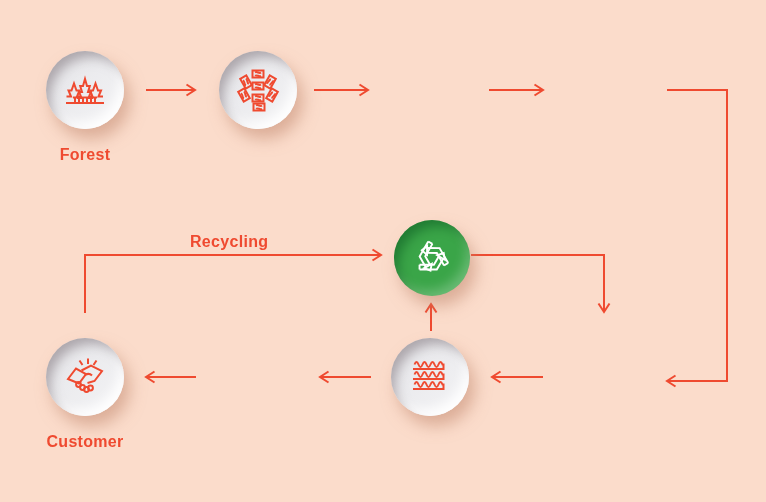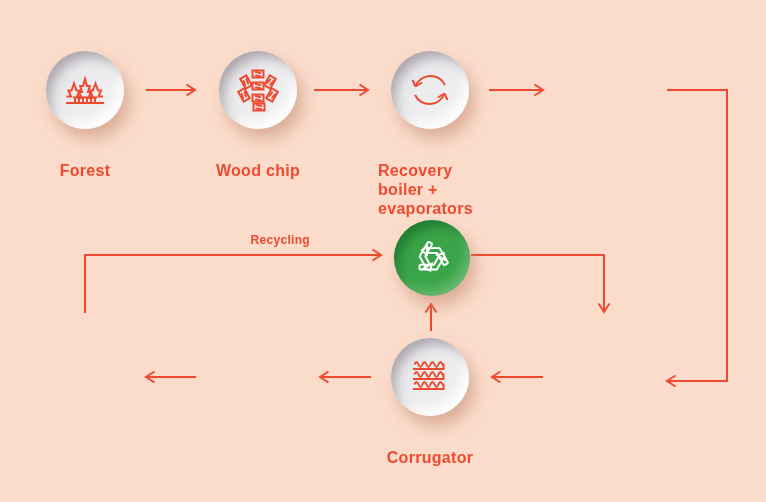--- a/index.html
+++ b/index.html
@@ -23,27 +23,27 @@
   }
   .circle.green{
     width:76px;height:76px;
     background:#3aa548;
     box-shadow:
       6px 10px 16px rgba(193,134,110,.55),
       inset 7px 9px 12px -3px rgba(0,70,25,.45),
       inset -6px -8px 12px -3px rgba(255,255,255,.25);
   }
   .label{
-    margin-top:32px;color:#ef4a30;font-weight:bold;font-size:16px;
-    letter-spacing:.3px;text-align:left;line-height:19px;
+    margin-top:16px;color:#ef4a30;font-weight:bold;font-size:16px;
+    letter-spacing:.3px;text-align:right;line-height:19px;
   }
   .node.recovery .label{width:104px;}
   .flow-label{
-    position:absolute;left:190px;top:233px;width:120px;text-align:right;
-    color:#ef4a30;font-weight:bold;font-size:12px;letter-spacing:.3px;
+    position:absolute;left:190px;top:233px;width:120px;text-align:left;
+    color:#ef4a30;font-weight:bold;font-size:16px;letter-spacing:.3px;
   }
   
   .node.forest    {left:20px;  top:51px;}
   .node.woodchip  {left:193px; top:51px;}
   .node.recovery  {left:365px; top:51px;}
   .node.pulp      {left:539px; top:51px;}
   .node.recycle   {left:367px; top:220px;}
   .node.customer  {left:20px;  top:338px;}
   .node.box       {left:193px; top:338px;}
   .node.corrugator{left:365px; top:338px;}
@@ -147,34 +147,22 @@
         <g transform="translate(24 32)">
             <rect x="-5.5" y="-3.5" width="11" height="7"></rect>
             <path d="M-3 -1.5 C-1 -3 1 0 3 -1.5 M-3 1.8 C-1 .3 1 3.3 3 1.8"></path>
           </g>
         <g transform="translate(25 41)">
             <rect x="-5.5" y="-3.5" width="11" height="7"></rect>
             <path d="M-3 -1.5 C-1 -3 1 0 3 -1.5 M-3 1.8 C-1 .3 1 3.3 3 1.8"></path>
           </g>
       </svg>
     </div>
-    <div class="label">Wood chip</div>
-  </div>
-
-  <div class="node recovery">
-    <div class="circle">
-      <svg class="icon" width="48" height="48" viewBox="0 0 48 48" stroke-width="2.3">
-        <path d="M39 19 A 16 16 0 0 0 9.5 20.5"></path>
-        <path d="M9.5 20.5 L6.5 14 M9.5 20.5 L16 16.5"></path>
-        <path d="M9 29 A 16 16 0 0 0 38.5 27.5"></path>
-        <path d="M38.5 27.5 L41.5 34 M38.5 27.5 L32 31.5"></path>
-      </svg>
-    </div>
-    <div class="label">Recovery boiler + evaporators</div>
-  </div>
+  </div>
+
 
 
   <div class="node recycle">
     <div class="circle green">
       <svg class="icon-white" width="46" height="46" viewBox="-24 -24 48 48" stroke-width="1.8">
         <g>
           <path d="M-13 12 L5 12 L11.8 0.5"></path>
             <path d="M-13 7 L2 7 L7 -1.5"></path>
           <path d="M-13 12 L-13 7"></path>
             <path d="M12.2 -5.2 L13.3 1.8 L5.5 -2.8 Z"></path>
@@ -188,27 +176,41 @@
         <g transform="rotate(240)">
           <path d="M-13 12 L5 12 L11.8 0.5"></path>
             <path d="M-13 7 L2 7 L7 -1.5"></path>
           <path d="M-13 12 L-13 7"></path>
             <path d="M12.2 -5.2 L13.3 1.8 L5.5 -2.8 Z"></path>
         </g>
       </svg>
     </div>
   </div>
 
+  <div class="node customer">
+    <div class="circle">
+      <svg class="icon" width="48" height="48" viewBox="0 0 48 48" stroke-width="1.8">
+        <path d="M27 11 L27 5.5 M21.5 12 L18.5 7.5 M32.5 12 L35.5 7.5"></path>
+        <path d="M7 26 L15 15.5 L25 21 L18 30.5 Z"></path>
+        <path d="M20.5 17.5 L30 12.5 L41 18 L33.5 28 L26.5 30"></path>
+        <path d="M24 22 Q28 19.5 31 22.5"></path>
+        <circle cx="17.5" cy="31.5" r="2.4"></circle>
+        <circle cx="21.5" cy="34.5" r="2.4"></circle>
+        <circle cx="25.5" cy="36.5" r="2.4"></circle>
+        <circle cx="29.5" cy="35" r="2.4"></circle>
+      </svg>
+    </div>
+    <div class="label">Customer</div>
+  </div>
 
 
   <div class="node corrugator">
     <div class="circle">
       <svg class="icon" width="48" height="48" viewBox="0 0 48 48" stroke-width="1.8">
         <path d="M8.5 11.5 q2 -5 4 0 t4 0 t4 0 t4 0 t4 0 t4 0 t4 0 L37.5 11.5 L37.5 16 L7 16"></path>
         <path d="M8.5 21.5 q2 -5 4 0 t4 0 t4 0 t4 0 t4 0 t4 0 t4 0 L37.5 21.5 L37.5 26 L7 26"></path>
         <path d="M8.5 31.5 q2 -5 4 0 t4 0 t4 0 t4 0 t4 0 t4 0 t4 0 L37.5 31.5 L37.5 36 L7 36"></path>
       </svg>
     </div>
-    <div class="label">Corrugator</div>
   </div>
 
 
 </div>
 
 </body></html>

